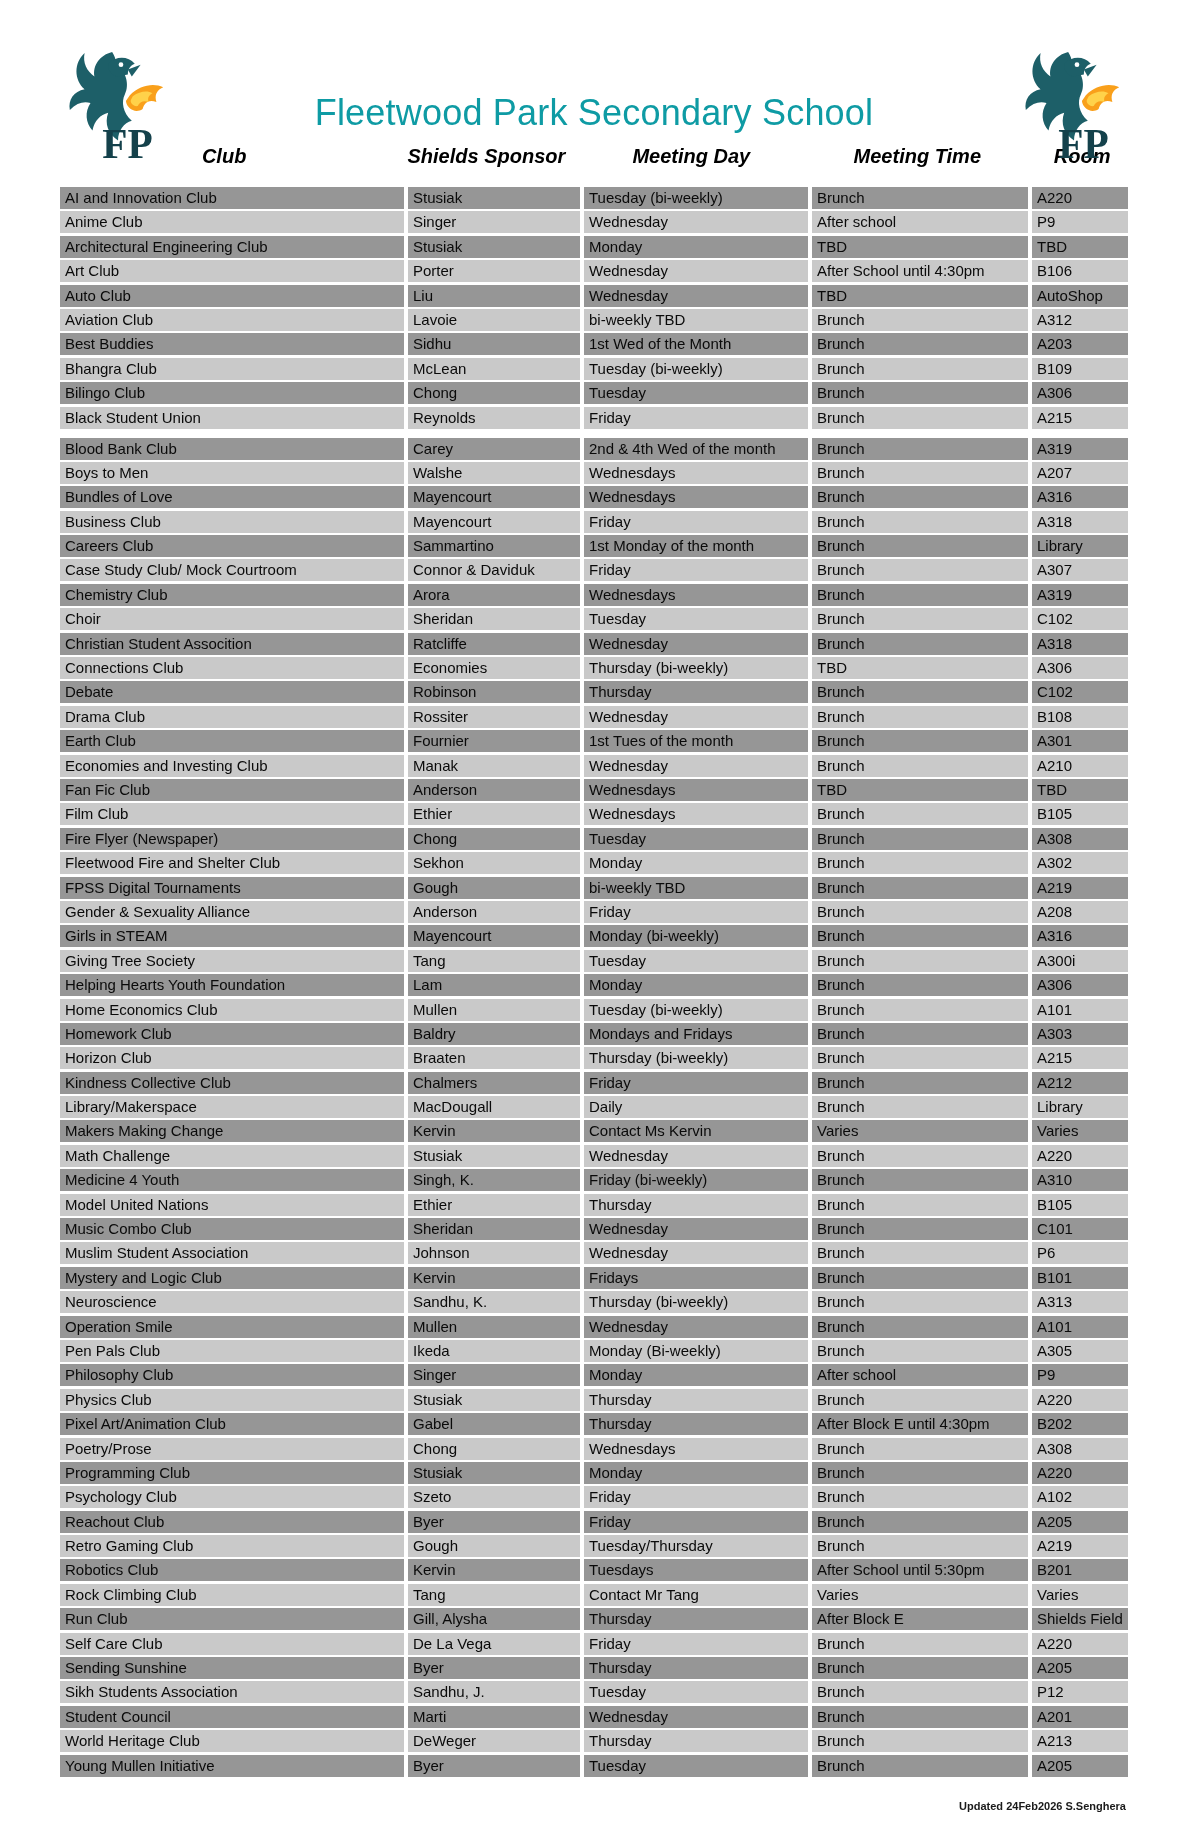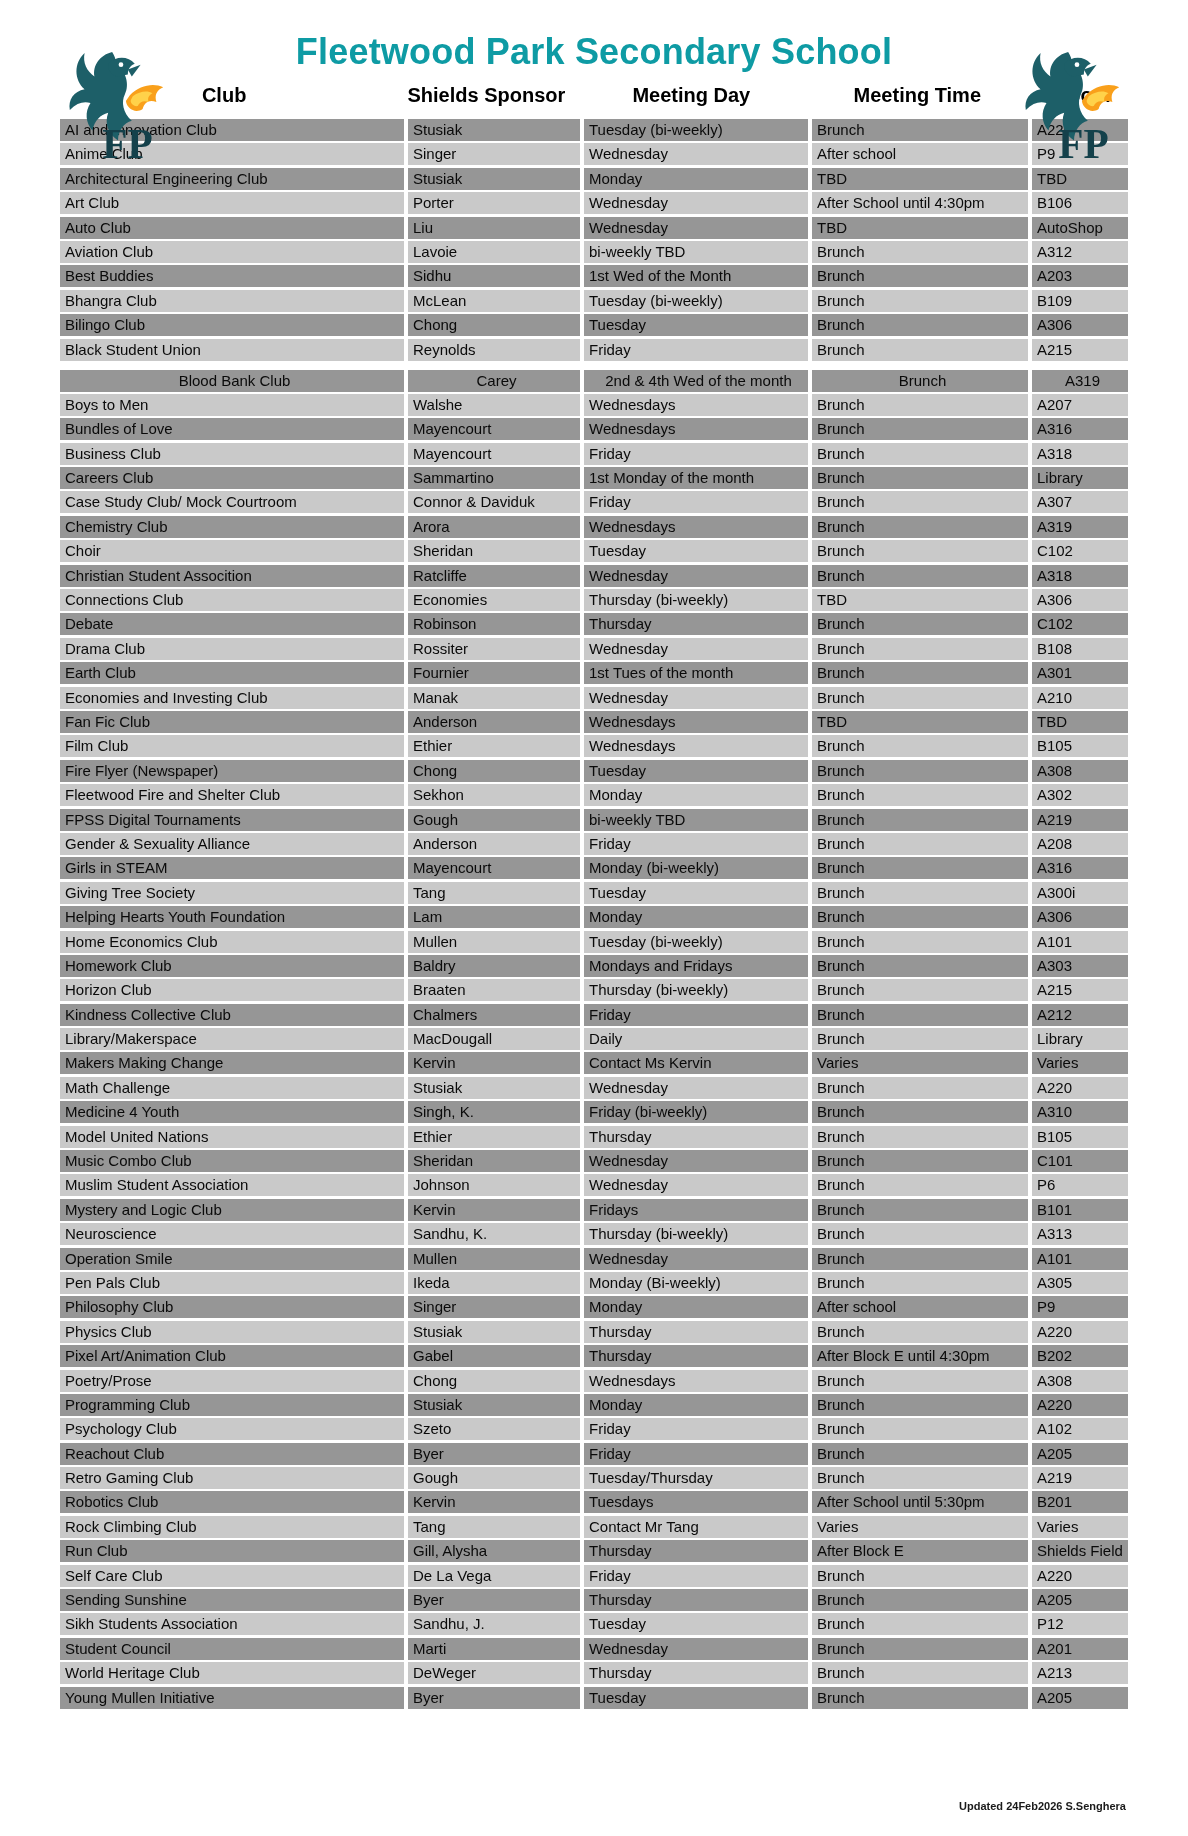--- a/index.html
+++ b/index.html
@@ -4,35 +4,35 @@
 <style>
   html,body { margin:0; padding:0; background:#e8e8e8; }
   .page {
     position:relative; width:1188px; height:1836px; background:#ffffff;
     margin:0 auto; font-family:"Liberation Sans", sans-serif; overflow:hidden;
   }
   .logo { position:absolute; top:46px; width:132px; height:118px; }
   .logo-left  { left:54px; }
   .logo-right { right:46px; }
   .title {
-    text-align:center; padding-top:31px; font-size:36px; font-weight:bold;
+    text-align:center; padding-top:92px; font-size:36px; font-weight:normal;
     color:var(--accent,#0e9ba4); letter-spacing:0.2px;
   }
   .subtitle {
     text-align:center; margin-top:24px; font-size:21px; font-weight:bold;
     color:var(--accent,#0e9ba4);
   }
   .clubs { margin:10px 60px 0 60px; }
-  .header-row { display:flex; gap:16px; margin-bottom:12px; }
+  .header-row { display:flex; gap:16px; margin-bottom:19px;font-style:italic; }
   .hcell {
     font-weight:bold; font-size:20px; color:#000; text-align:center;
     height:24px; line-height:24px;
   }
   .row { display:flex; gap:4px; margin-top:2.4px; }
-  .row.gap-before { margin-top:9px;text-align:center; }
+  .row.gap-before { margin-top:9px; }
   .cell {
     height:22px; line-height:22.5px; font-size:15px; color:#0a0a0a;
     padding-left:5px; box-sizing:border-box; white-space:nowrap; overflow:hidden;
   }
   .row.dark  .cell { background:var(--row-dark,#969696); }
   .row.light .cell { background:var(--row-light,#c9c9c9); }
   .c-club    { width:344px; }
   .c-sponsor { width:172px; }
   .c-day     { width:224px; }
   .c-time    { width:216px; }

